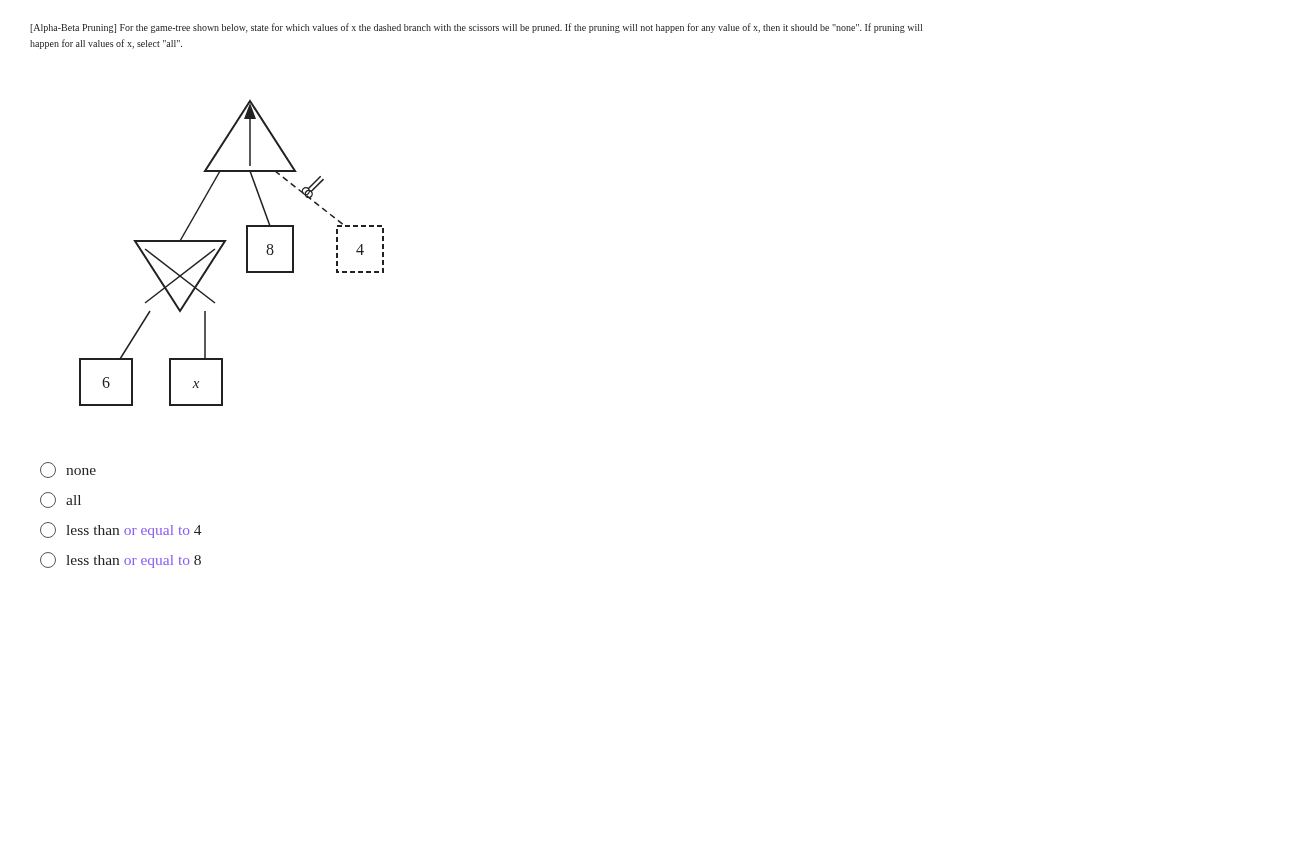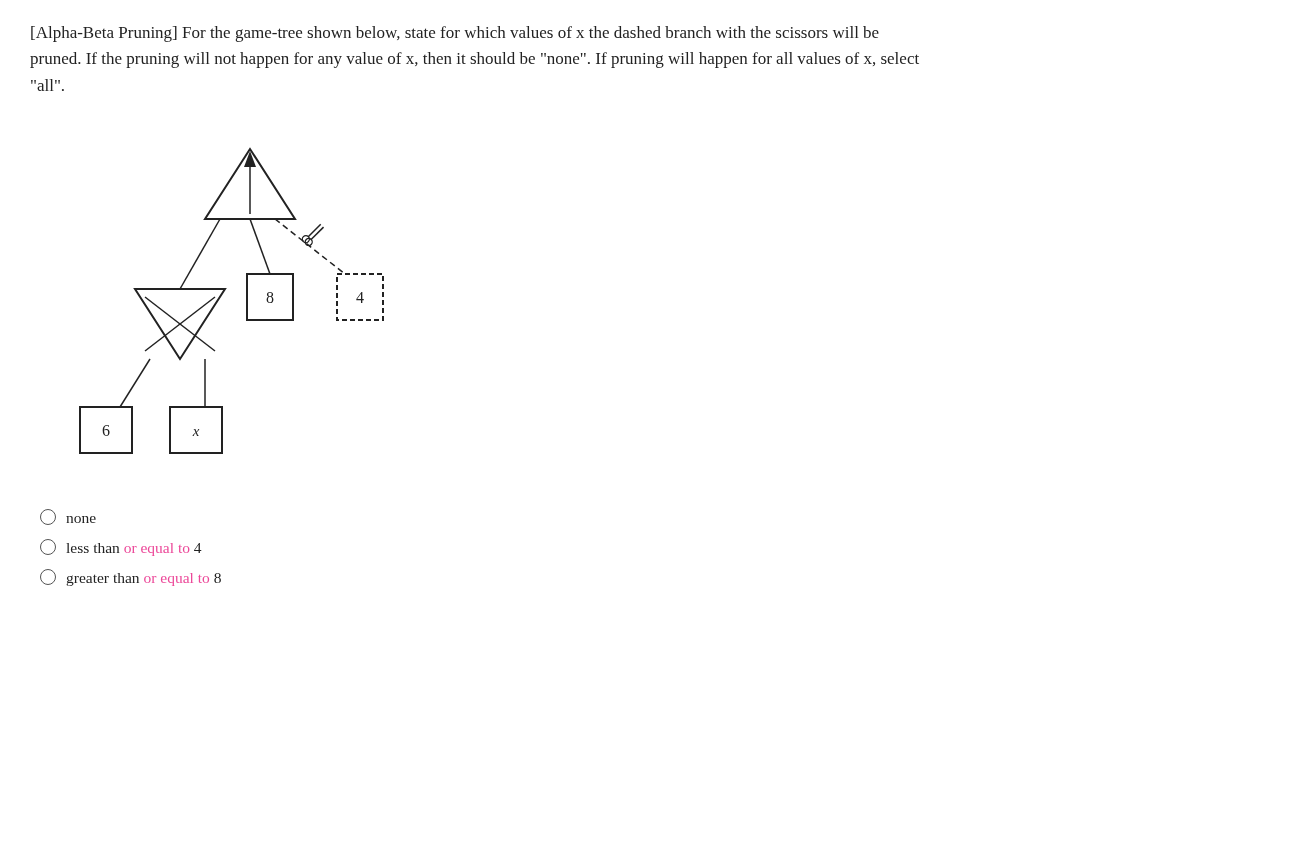--- a/index.html
+++ b/index.html
@@ -6,21 +6,21 @@
     body {
       background: #fff;
       font-family: Georgia, 'Times New Roman', serif;
       font-size: 16px;
       color: #222;
       padding: 20px 30px;
       width: 1297px;
       min-height: 850px;
     }
     .question-text {
-      font-size: 17px;
+      font-size: 10px;
       line-height: 1.55;
       max-width: 900px;
       margin-bottom: 20px;
     }
     .tree-container {
       position: relative;
       width: 420px;
       height: 370px;
       margin-left: 20px;
       margin-bottom: 20px;
@@ -30,39 +30,40 @@
       top: 0; left: 0;
       width: 100%;
       height: 100%;
     }
     .options-list {
       list-style: none;
       margin-left: 10px;
     }
     .options-list li {
       display: flex;
+      align-items: center;
       margin-bottom: 12px;
       font-size: 15.5px;
     }
     .radio-circle {
       width: 16px;
       height: 16px;
       border-radius: 50%;
       border: 1.5px solid #555;
       display: inline-block;
       margin-right: 10px;
       flex-shrink: 0;
       background: #fff;
       cursor: pointer;
     }
     .option-text {
       color: #222;
     }
     .option-text .highlight {
-      color: #ec4899;
+      color: #8b5cf6;
     }
   </style>
 </head>
 <body>
 
 <div class="question-text">
   [Alpha-Beta Pruning] For the game-tree shown below, state for which values of x the dashed branch with the scissors will be pruned. If the pruning will not happen for any value of x, then it should be "none". If pruning will happen for all values of x, select "all".
 </div>
 
 <div class="tree-container">
@@ -112,19 +113,23 @@
   </svg>
 </div>
 
 <ul class="options-list">
   <li>
     <span class="radio-circle"></span>
     <span class="option-text">none</span>
   </li>
   <li>
     <span class="radio-circle"></span>
+    <span class="option-text">all</span>
+  </li>
+  <li>
+    <span class="radio-circle"></span>
     <span class="option-text">less than <span class="highlight">or equal to</span> 4</span>
   </li>
   <li>
     <span class="radio-circle"></span>
-    <span class="option-text">greater than <span class="highlight">or equal to</span> 8</span>
+    <span class="option-text">less than <span class="highlight">or equal to</span> 8</span>
   </li>
 </ul>
 
 </body></html>

